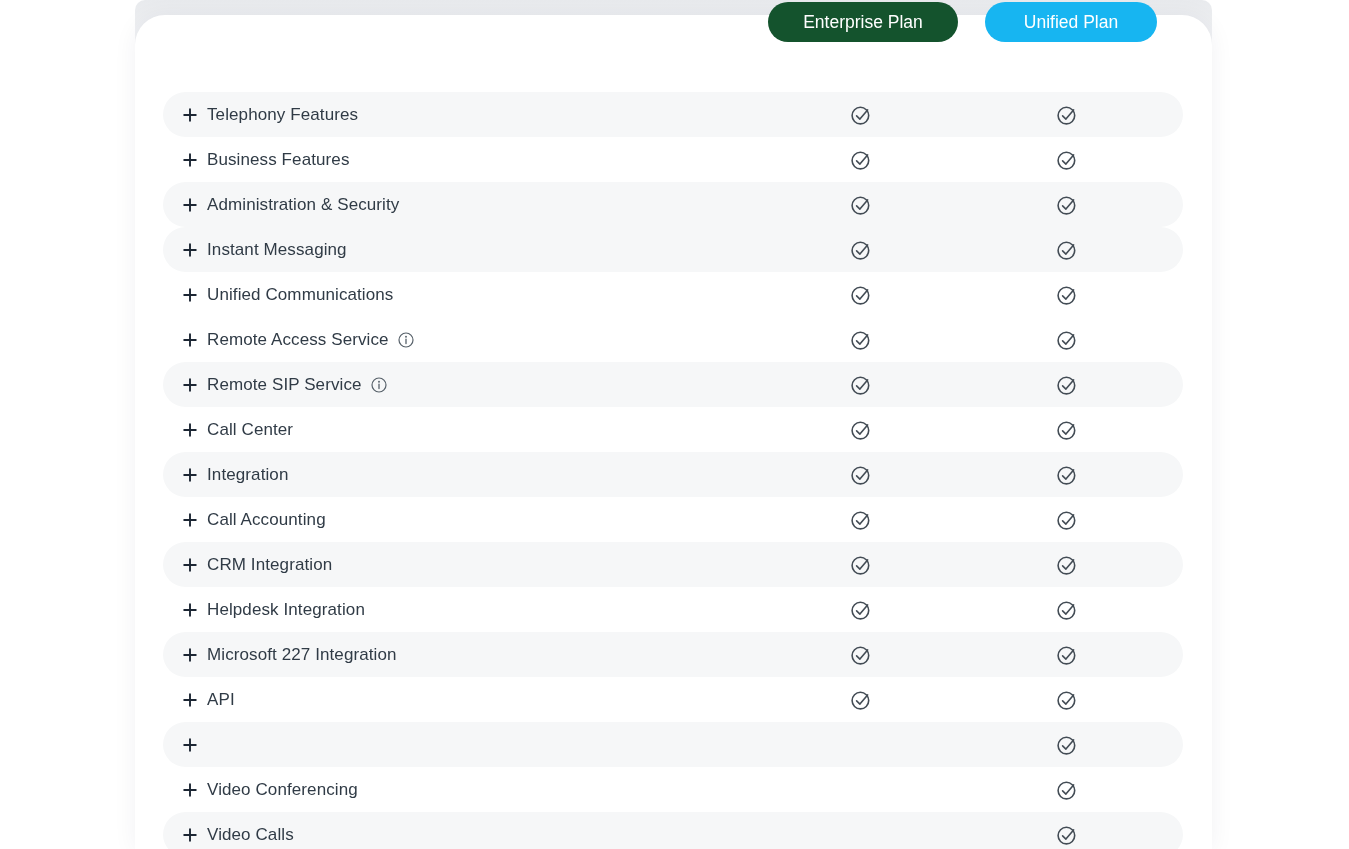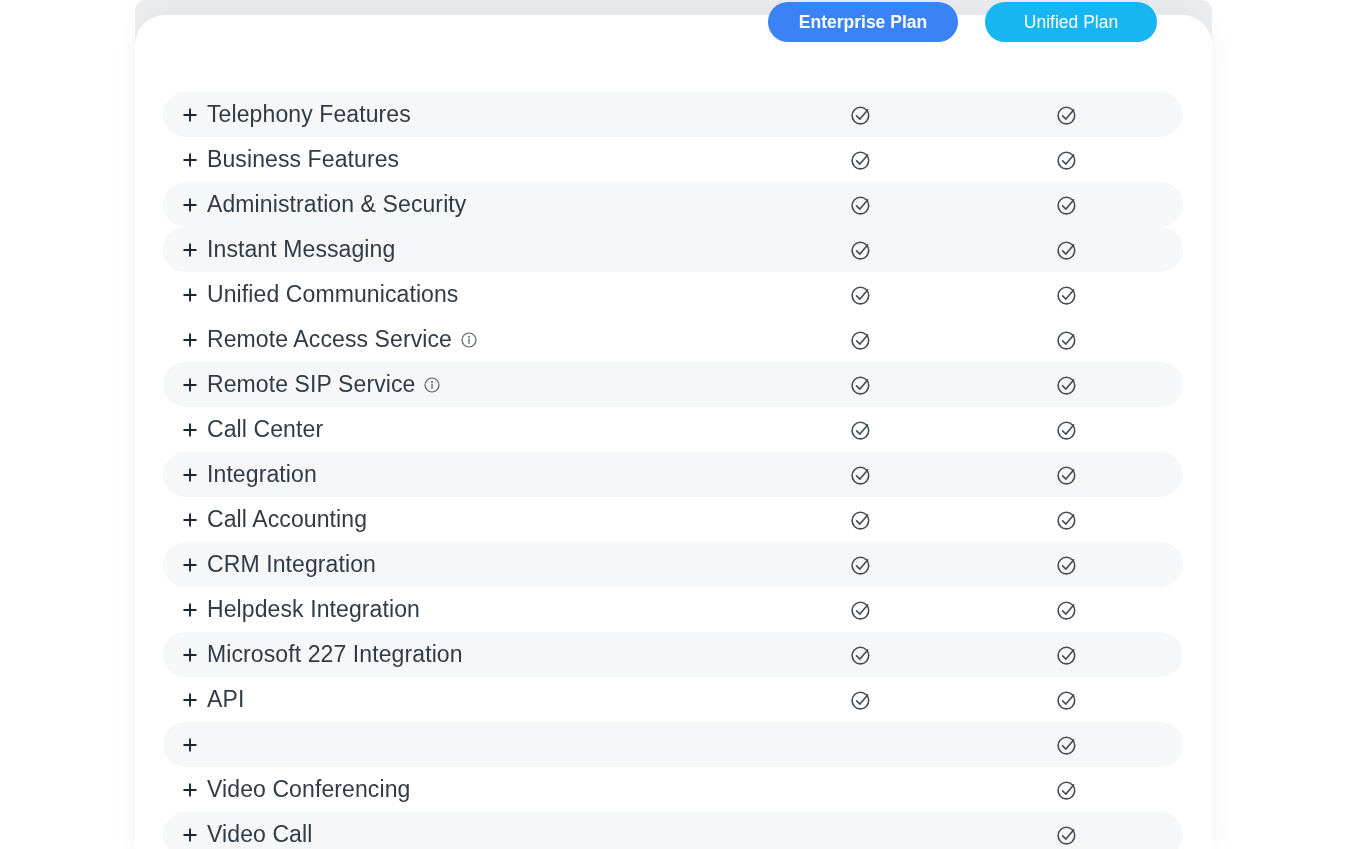--- a/index.html
+++ b/index.html
@@ -32,39 +32,39 @@
   }
   .feature-row{
     position:relative;height:45px;border-radius:23px;
     display:flex;align-items:center;padding-left:20px;box-sizing:border-box;
   }
   .feature-row.stripe{background:#f6f7f8;}
   .plus-icon{
     width:14px;height:14px;margin-right:10px;flex:0 0 auto;display:block;
   }
   .feature-label{
-    font-size:23px;color:#303b46;font-weight:500;letter-spacing:.1px;
+    font-size:17px;color:#303b46;font-weight:500;letter-spacing:.1px;
     white-space:nowrap;
   }
   .info-icon{width:16px;height:16px;margin-left:9px;flex:0 0 auto;display:block;}
   .check-cell{
     position:absolute;top:50%;transform:translate(-50%,-50%);
     width:22px;height:22px;
   }
   .check-cell.ent{left:698px;}
   .check-cell.ult{left:904px;}
   .check-cell svg{display:block;}
 </style>
 </head>
 <body>
 
 <div class="top-band"></div>
 <div class="card"></div>
 
-<button id="btn-enterprise" class="plan-btn" style="background: #3b82f6; font-weight: bold;">Enterprise Plan</button>
+<button id="btn-enterprise" class="plan-btn" style="background: #14532d;">Enterprise Plan</button>
 <button id="btn-ultimate" class="plan-btn" style="background: rgb(23, 181, 241);">Unified Plan</button>
 
 <div class="rows">
     <div class="feature-row stripe">
     <svg class="plus-icon" viewBox="0 0 14 14" fill="none" xmlns="http://www.w3.org/2000/svg">
       <path d="M7 1.2 V12.8 M1.2 7 H12.8" stroke="#1c2633" stroke-width="1.9" stroke-linecap="round"></path>
     </svg>
     <span class="feature-label">Telephony Features</span>
 
     <span class="check-cell ent">
@@ -357,21 +357,21 @@
       <svg viewBox="0 0 22 22" width="22" height="22" fill="none" xmlns="http://www.w3.org/2000/svg">
         <circle cx="10.4" cy="11.6" r="8.3" stroke="#434c55" stroke-width="1.6"></circle>
         <path d="M6.6 11.9 L9.9 15.1 L17.6 5.9" stroke="#434c55" stroke-width="1.6" stroke-linecap="round" stroke-linejoin="round"></path>
       </svg>
     </span>
   </div>
     <div class="feature-row stripe">
     <svg class="plus-icon" viewBox="0 0 14 14" fill="none" xmlns="http://www.w3.org/2000/svg">
       <path d="M7 1.2 V12.8 M1.2 7 H12.8" stroke="#1c2633" stroke-width="1.9" stroke-linecap="round"></path>
     </svg>
-    <span class="feature-label">Video Call</span>
+    <span class="feature-label">Video Calls</span>
 
     <span class="check-cell ult">
       <svg viewBox="0 0 22 22" width="22" height="22" fill="none" xmlns="http://www.w3.org/2000/svg">
         <circle cx="10.4" cy="11.6" r="8.3" stroke="#434c55" stroke-width="1.6"></circle>
         <path d="M6.6 11.9 L9.9 15.1 L17.6 5.9" stroke="#434c55" stroke-width="1.6" stroke-linecap="round" stroke-linejoin="round"></path>
       </svg>
     </span>
   </div>
   </div>
 

